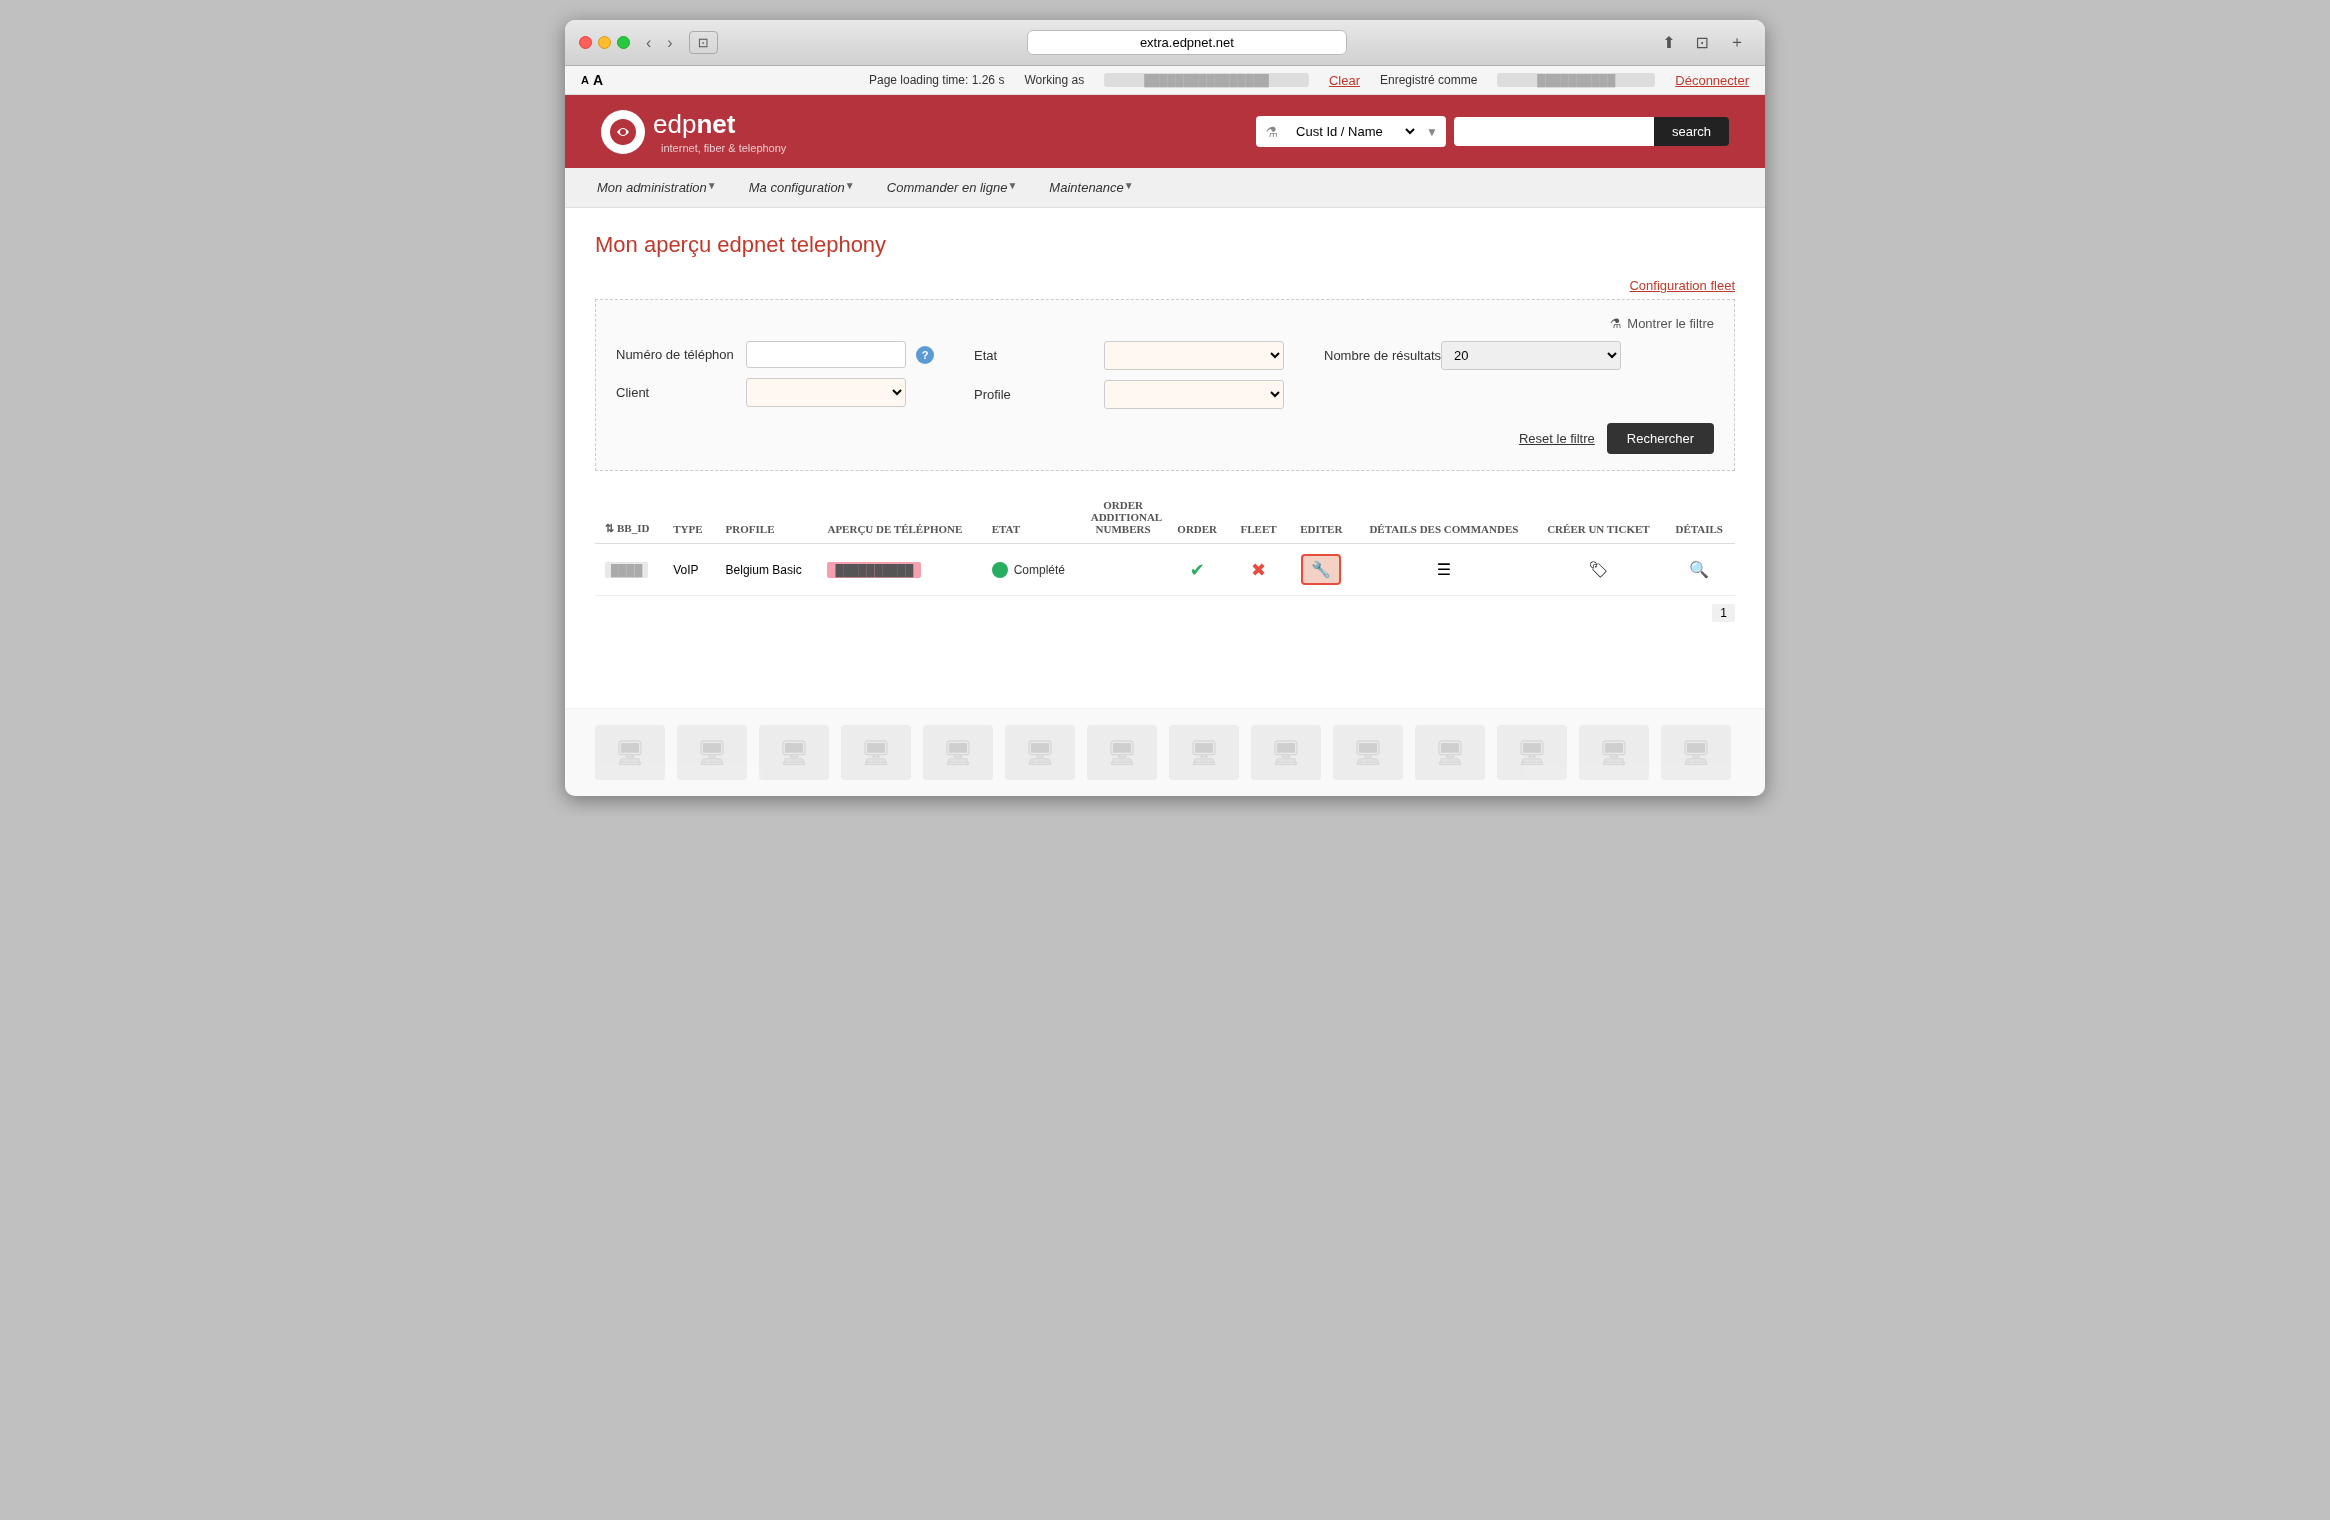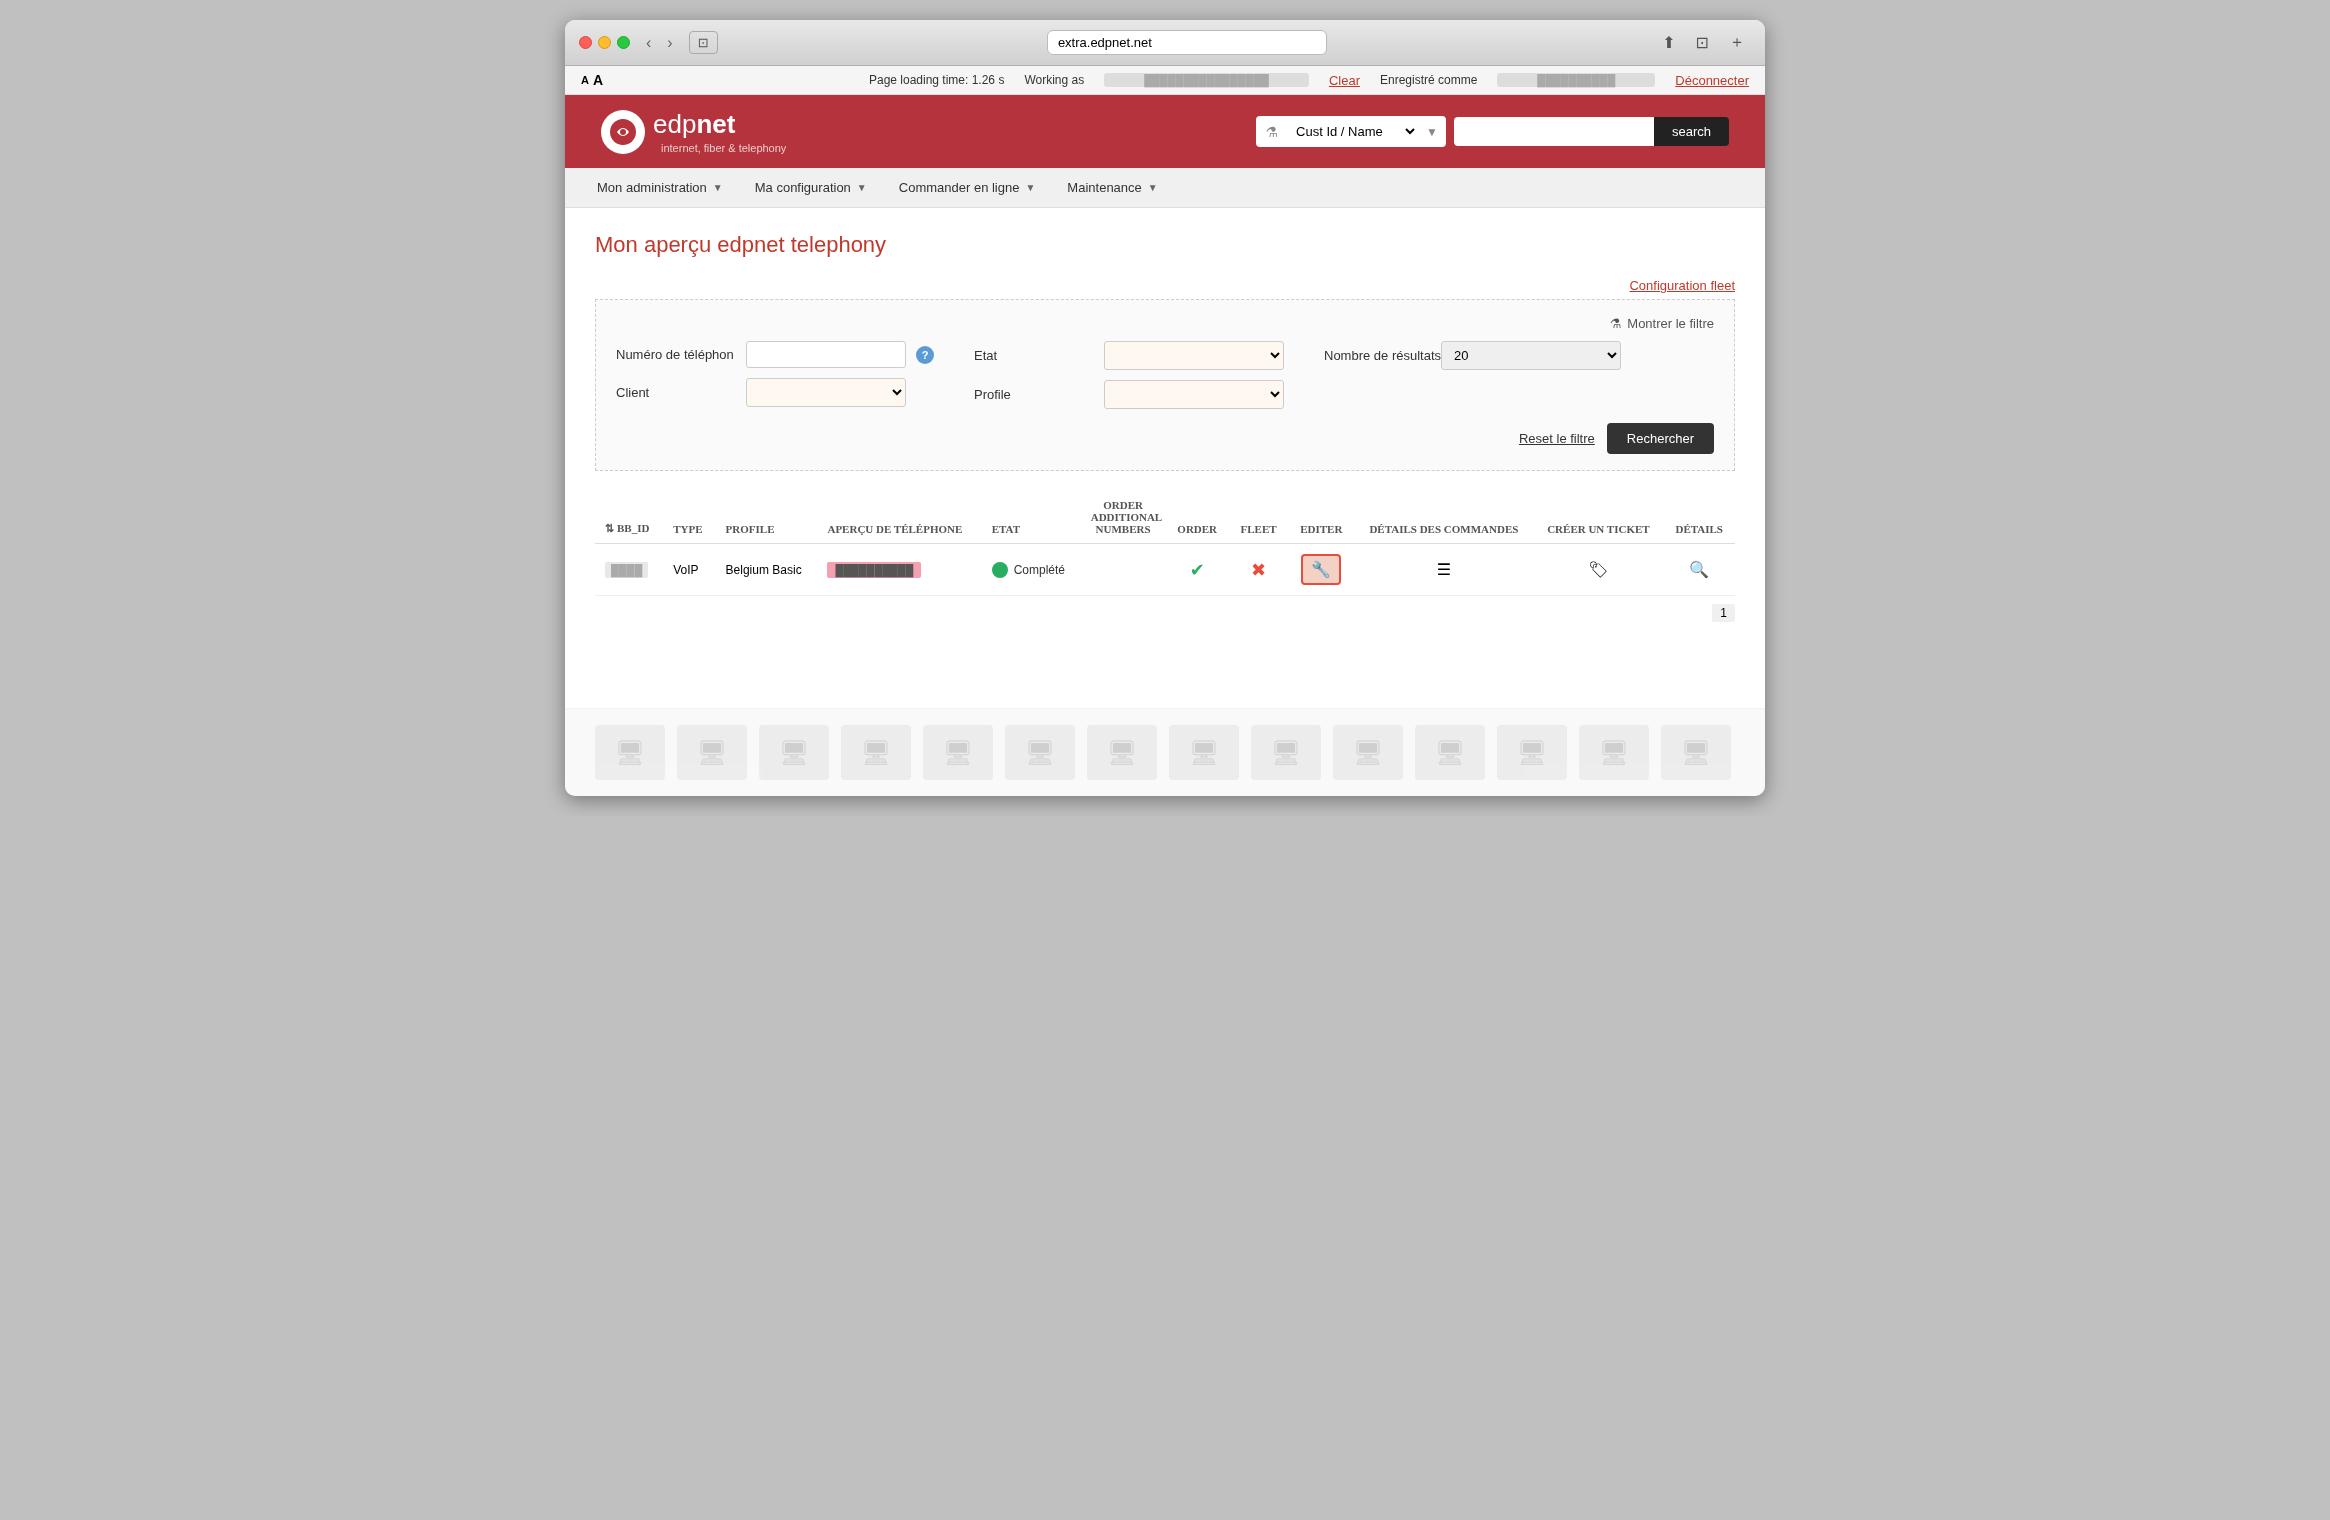--- a/index.html
+++ b/index.html
@@ -33,22 +33,23 @@
       font-size: 16px; padding: 2px 6px; border-radius: 4px;
     }
     .sidebar-btn {
       background: none; border: none; cursor: pointer; color: #555;
       font-size: 13px; padding: 3px 8px; border: 1px solid #aaa; border-radius: 4px;
     }
     .address-bar {
       flex: 1; text-align: center;
     }
     .address-bar input {
-      width: 280px; padding: 4px 10px; border-radius: 6px;
+      width: 320px; padding: 4px 10px; border-radius: 6px;
       border: 1px solid #bbb; background: white; font-size: 13px;
+      text-align: center;
     }
     .browser-actions { display: flex; gap: 8px; margin-left: auto; }
     .action-btn {
       background: none; border: none; cursor: pointer; color: #555;
       font-size: 16px; padding: 2px 6px;
     }
 
     
     .top-bar {
       background: #f5f5f5;
@@ -113,22 +114,22 @@
 
     
     .nav-bar {
       background: #f0f0f0;
       padding: 0 16px;
       display: flex;
       gap: 0;
       border-bottom: 1px solid #ddd;
     }
     .nav-item {
-      padding: 12px 16px; cursor: pointer; display: flex; align-items: center;
-      gap: 6px; font-size: 13px; color: #333; white-space: nowrap;
+      padding: 12px 16px; cursor: pointer; display: flex; 
+      font-size: 13px; color: #333; white-space: nowrap; font-style: italic;
     }
     .nav-arrow { font-size: 10px; color: #666; }
 
     
     .main-content {
       background: white;
       padding: 24px 30px;
       min-height: 500px;
     }
     .page-title {

